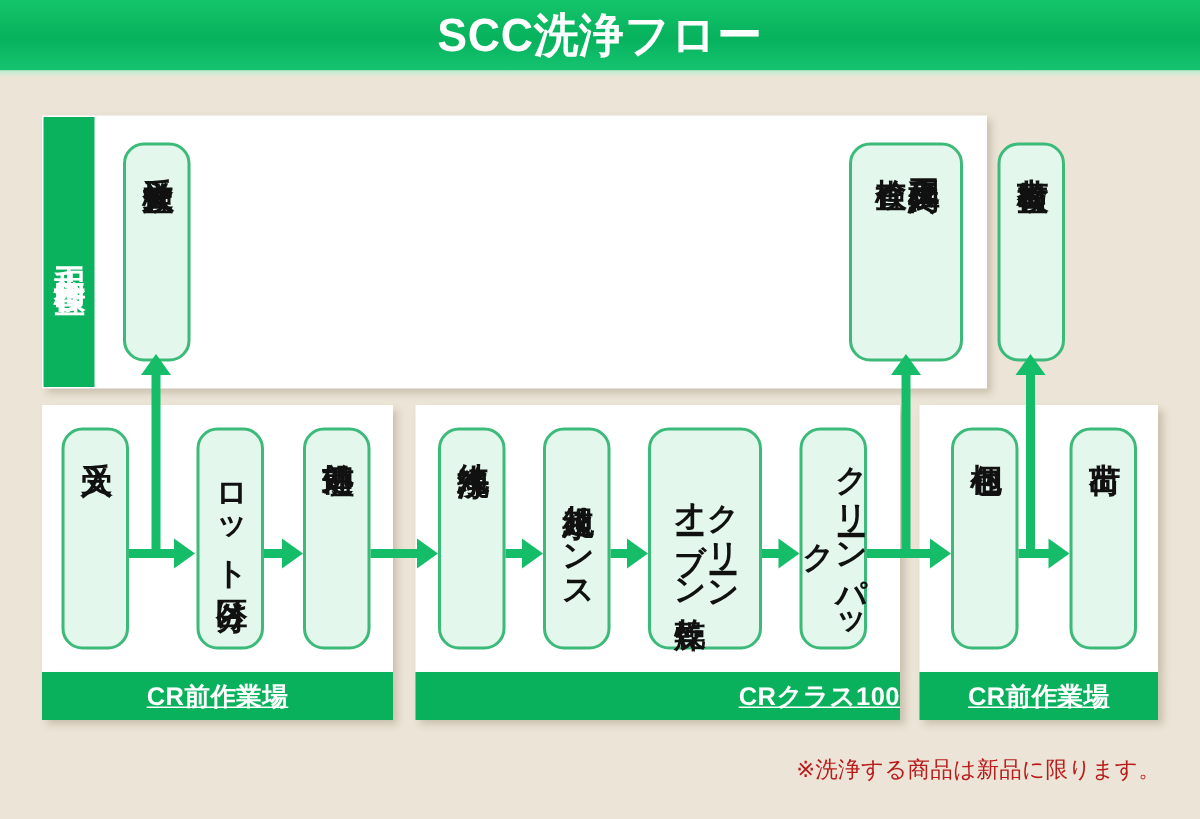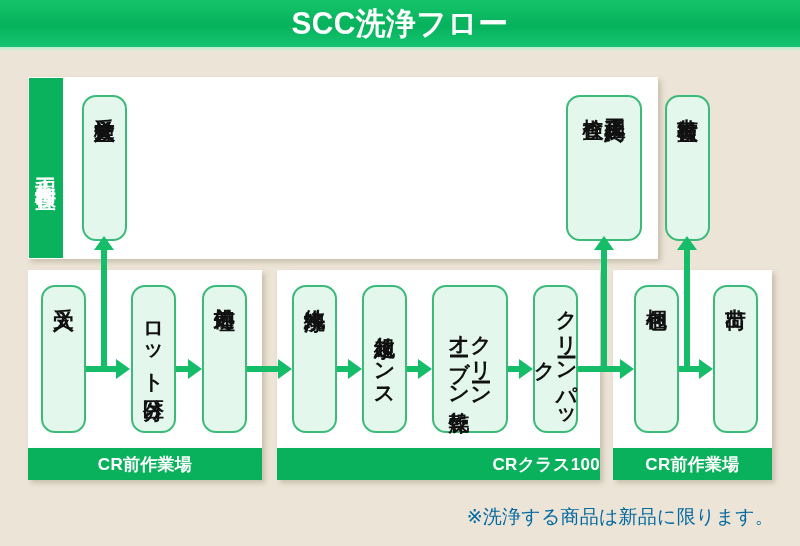--- a/index.html
+++ b/index.html
@@ -64,20 +64,21 @@
     display: flex;
     align-items: center;
     justify-content: center;
     box-shadow: 3px 3px 5px rgba(120,105,80,0.30);
   }
   .grp-footer span {
     color: #ffffff;
     font-size: 17px;
     font-weight: bold;
     letter-spacing: 0.3px;
+    text-decoration: underline;
   }
   .grp1-footer { left: 28px;  top: 448px; width: 234px; }
   .grp2-footer { left: 277px; top: 448px; width: 323px; justify-content: flex-end; }
   .grp3-footer { left: 613px; top: 448px; width: 159px; }
 
   
   .side-tab {
     position: absolute;
     left: 29px; top: 78px;
     width: 34px; height: 180px;
@@ -154,22 +155,22 @@
     border-left: 10px solid transparent;
     border-right: 10px solid transparent;
     border-bottom: 14px solid #15bd69;
   }
 
   
   .footnote {
     position: absolute;
     right: 26px;
     top: 504px;
-    font-size: 19px;
-    color: #0369a1;
+    font-size: 15px;
+    color: #b91c1c;
     letter-spacing: 0.2px;
   }
 </style>
 </head>
 <body>
 
 <div id="root">
 
   <div class="title-banner">
     <span class="title-text">SCC洗浄フロー</span>

